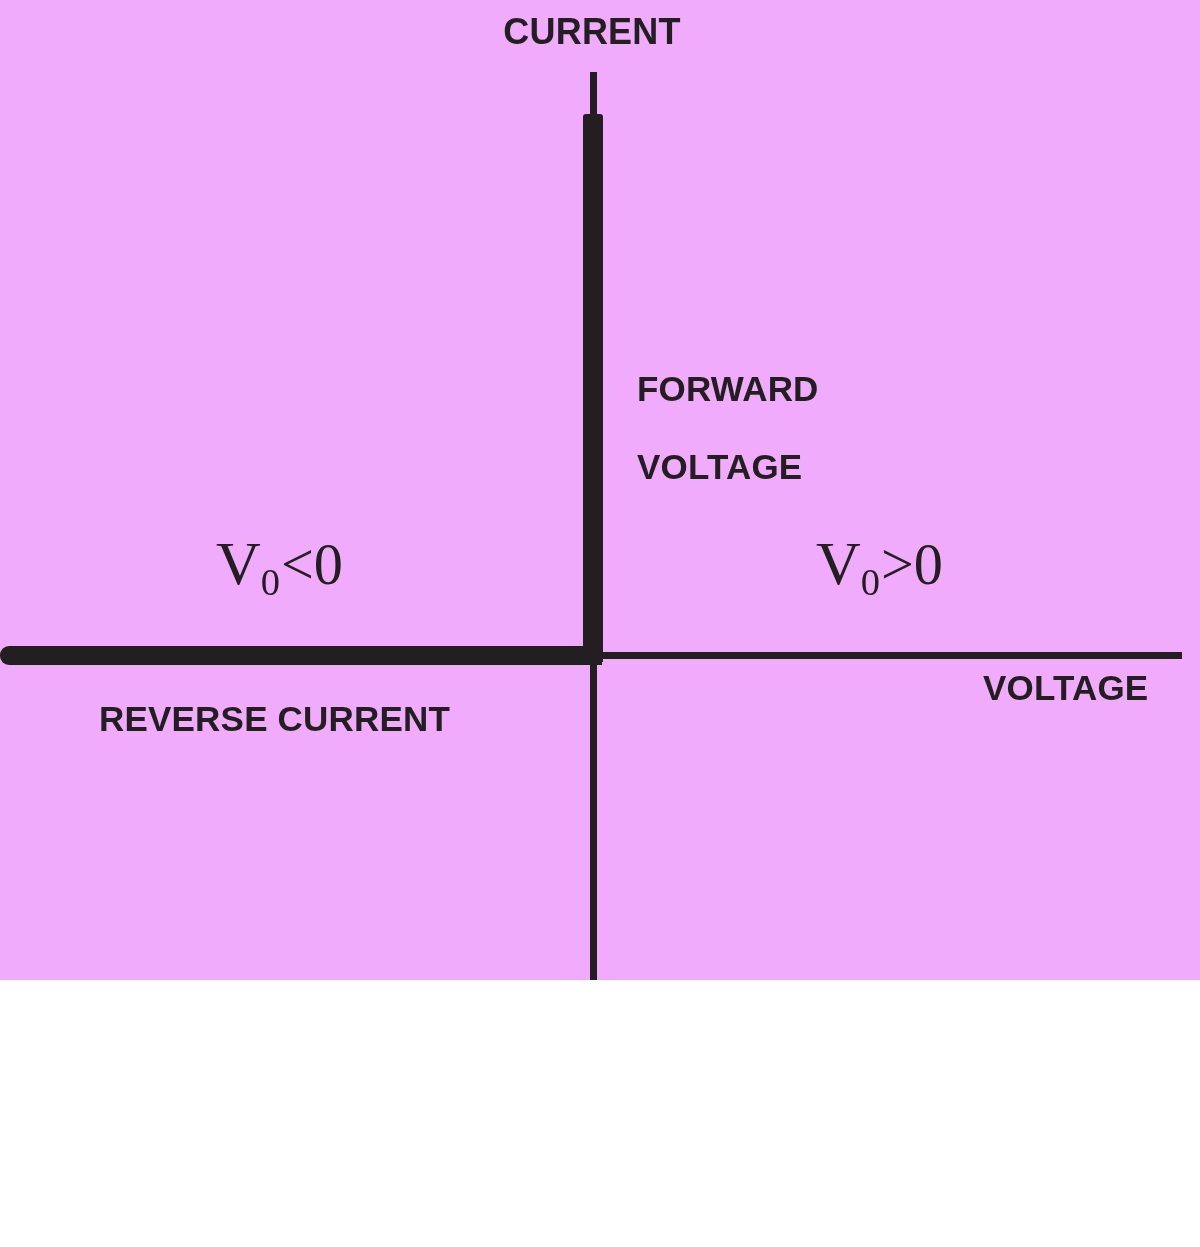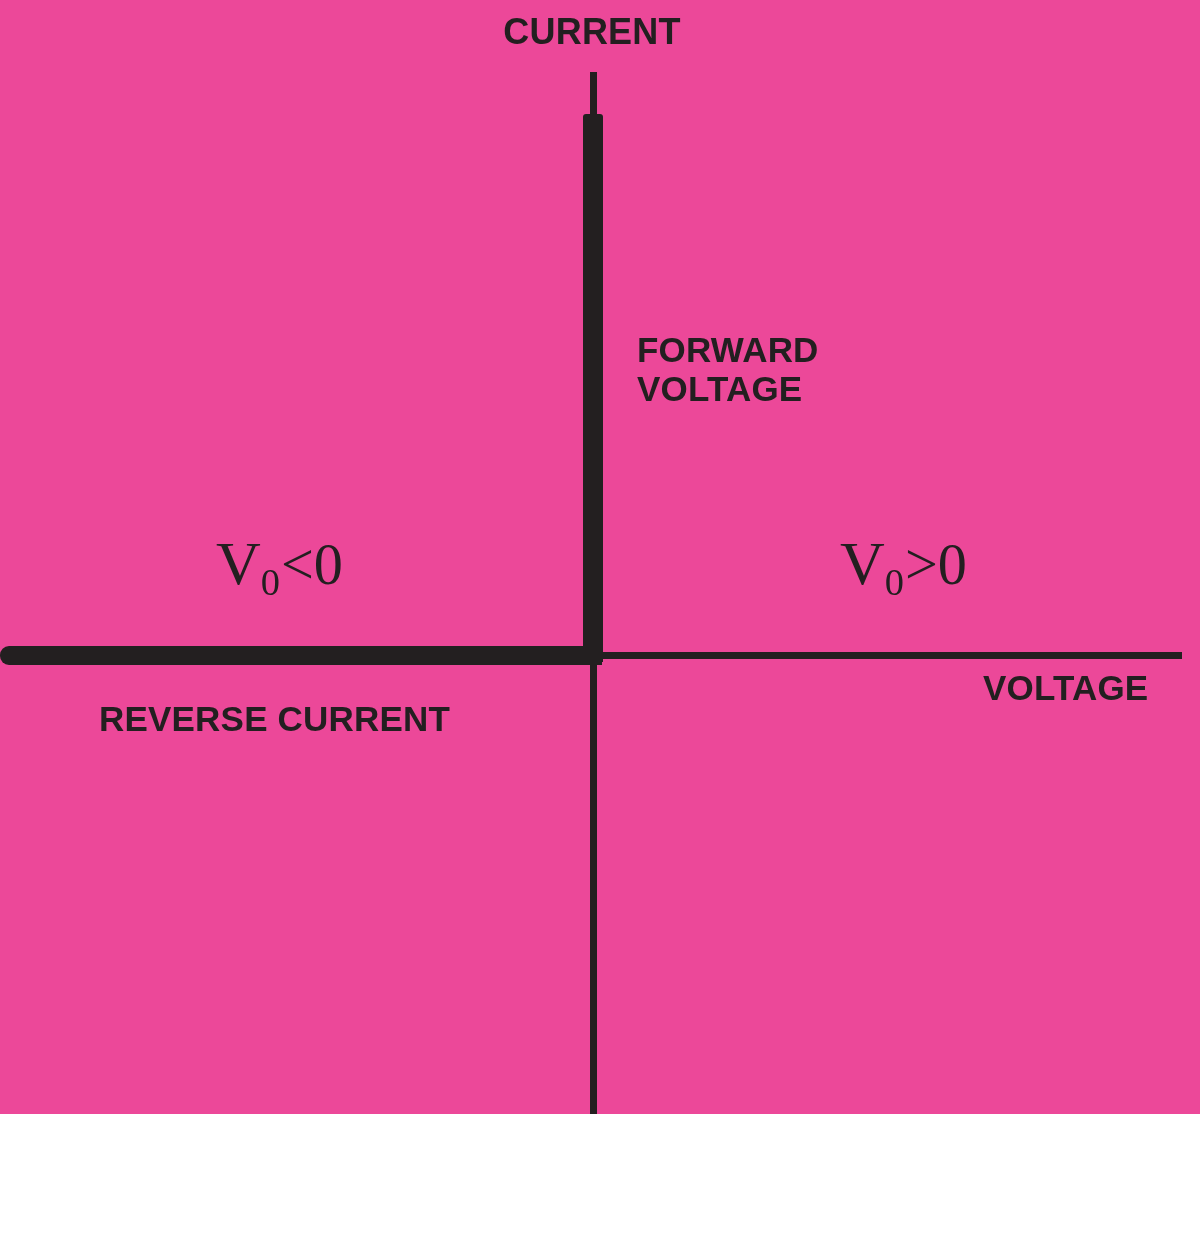--- a/index.html
+++ b/index.html
@@ -4,22 +4,22 @@
 <title>Diode IV Axes Diagram</title>
 <style>
   html, body {
     margin: 0;
     padding: 0;
     background: #ffffff;
   }
   #diagram-root {
     position: relative;
     width: 1200px;
-    height: 1114px;
-    background: #ec4899;
+    height: 980px;
+    background: #f0abfc;
     overflow: hidden;
     font-family: "Liberation Sans", sans-serif;
   }
 
   
   .axis-seg {
     position: absolute;
     background: #231f20;
   }
 
@@ -87,20 +87,21 @@
     font-size: 36px;
     transform: translateX(-3px);
   }
   #label-forward-voltage {
     left: 637px;
     top: 330px;
     font-size: 35px;
   }
   #label-forward-voltage .ln {
     display: block;
+    margin-top: 39px;
   }
   #label-reverse-voltage {
     left: 99px;
     top: 699px;
     font-size: 35px;
   }
   #label-voltage {
     left: 983px;
     top: 668px;
     font-size: 35px;
@@ -108,21 +109,20 @@
 
   #label-v0-negative {
     left: 216px;
     top: 529px;
     font-size: 62px;
   }
   #label-v0-positive {
     left: 816px;
     top: 529px;
     font-size: 62px;
-    margin-left: 24px;
   }
   .v-sub {
     font-size: 0.62em;
     vertical-align: -0.28em;
     letter-spacing: 0;
   }
   .v-rel {
     font-size: 0.94em;
     padding-left: 1px;
   }

